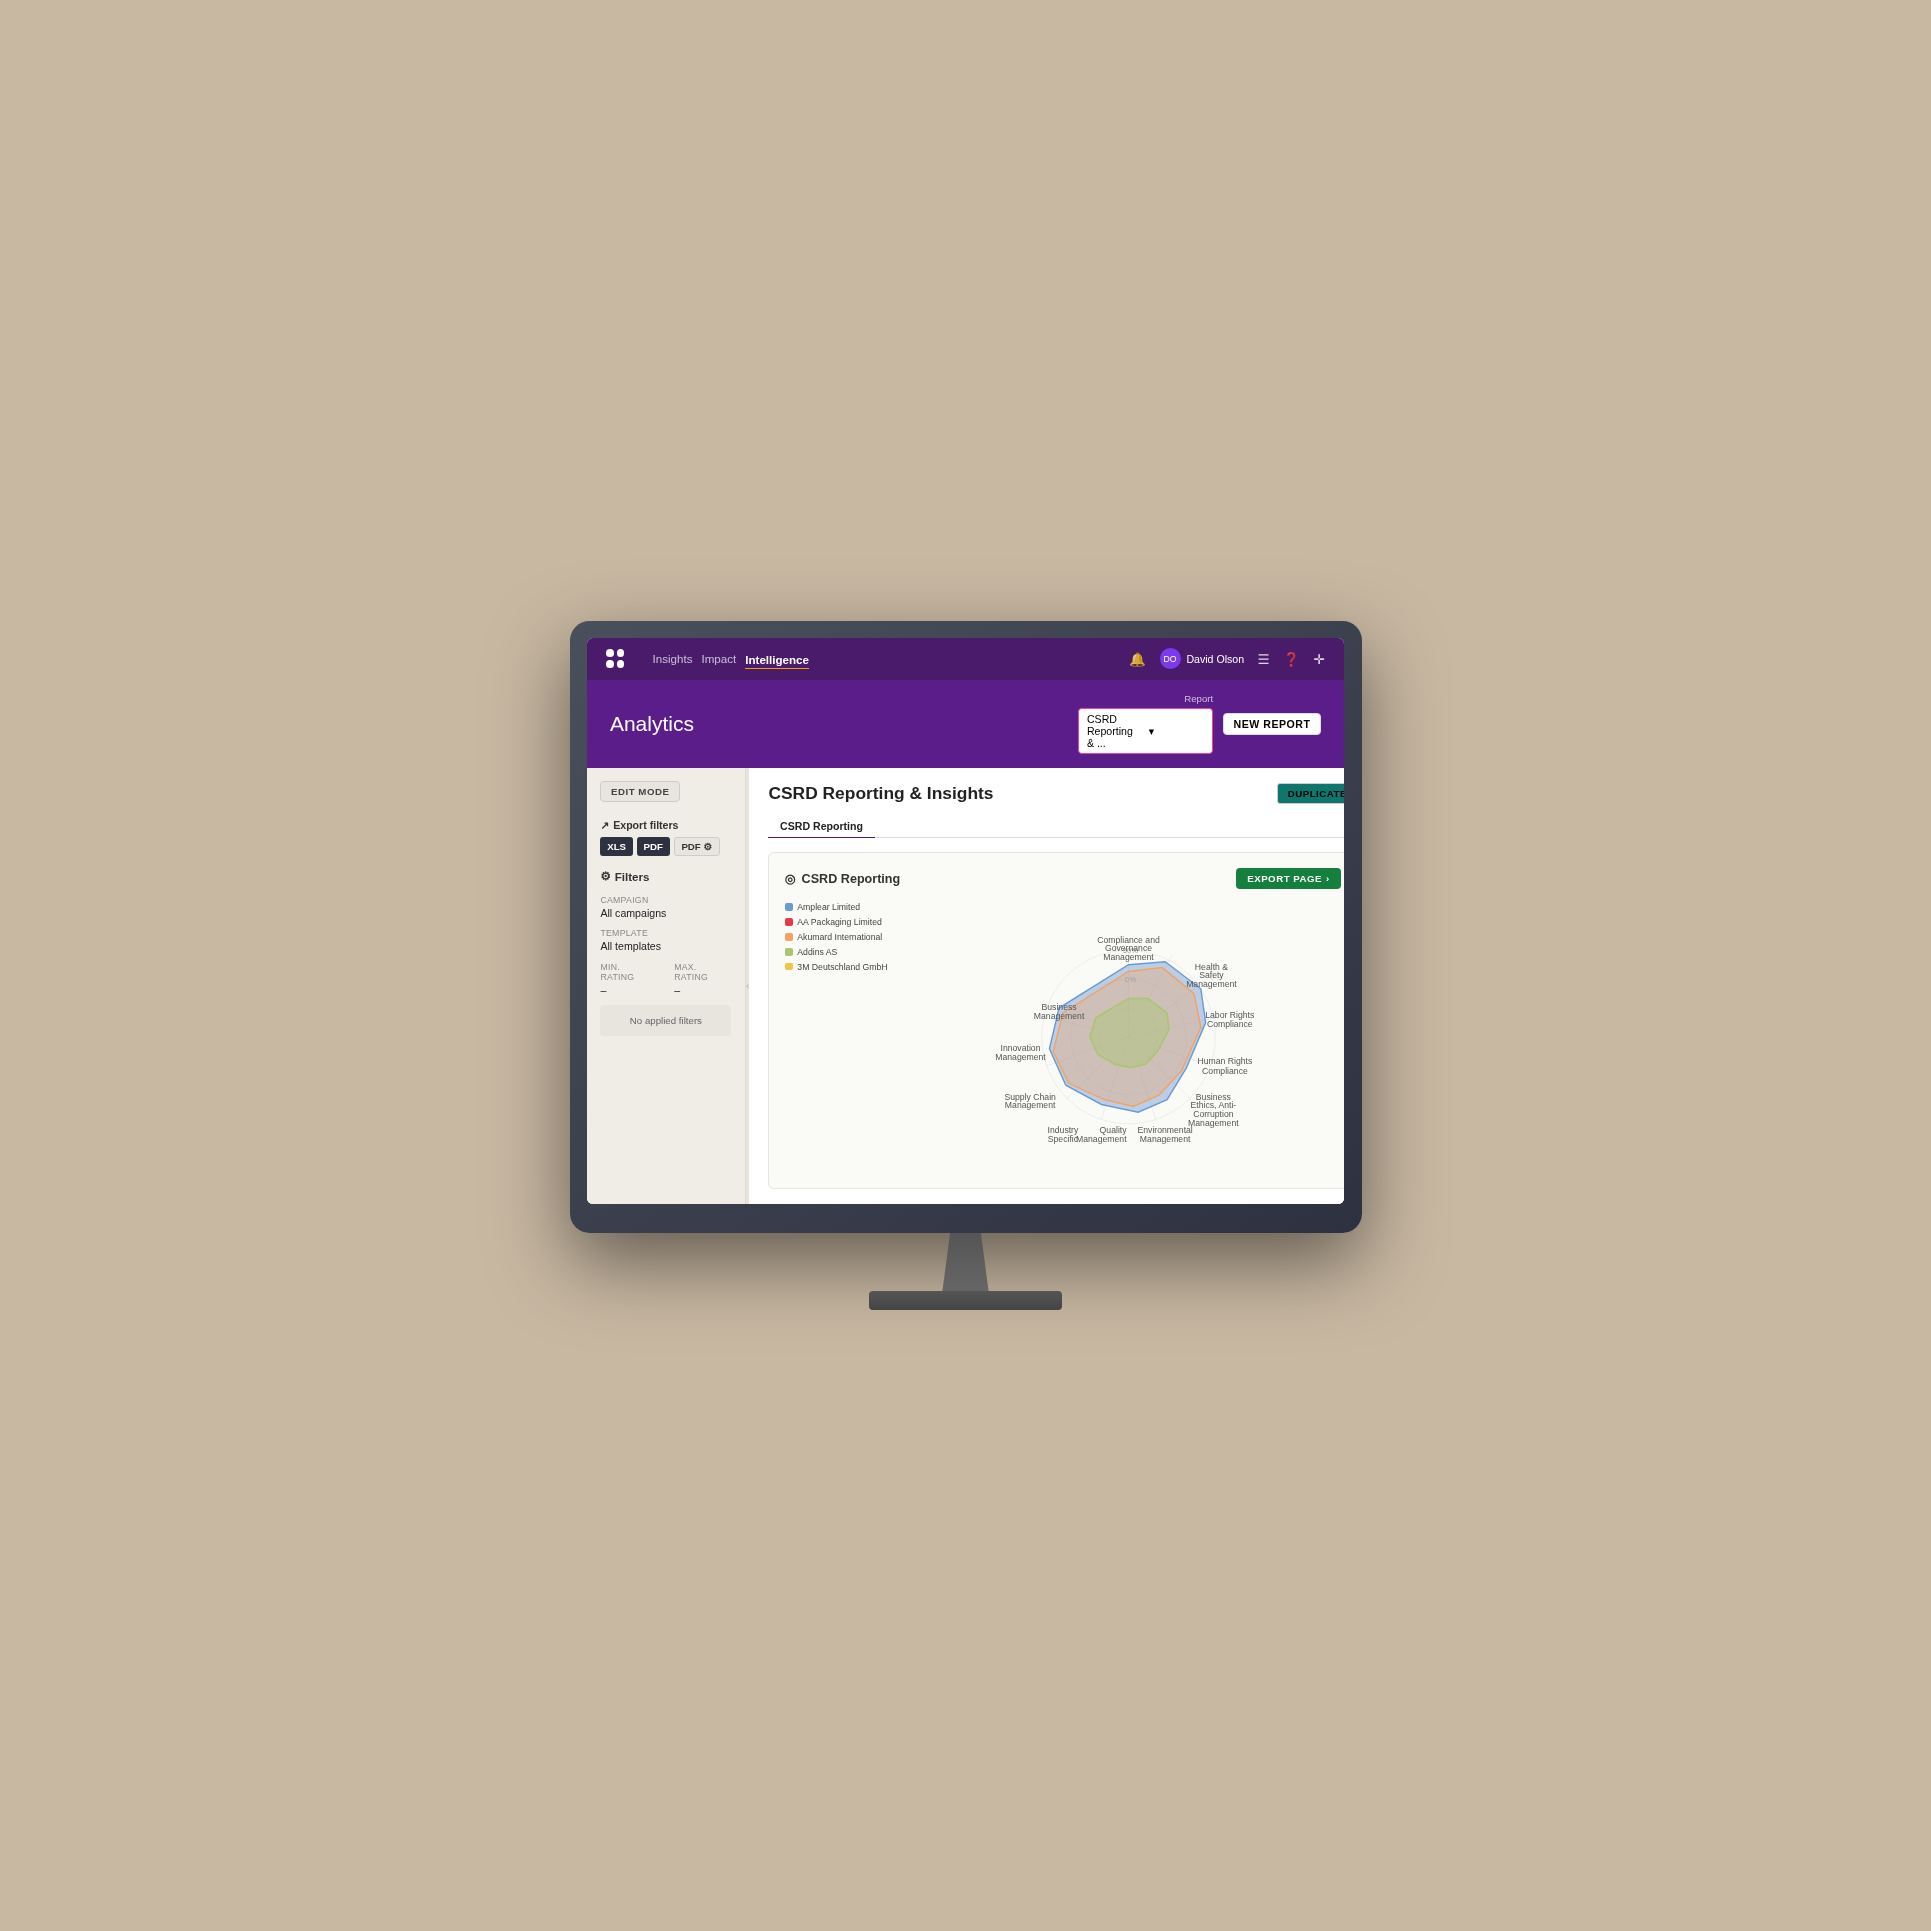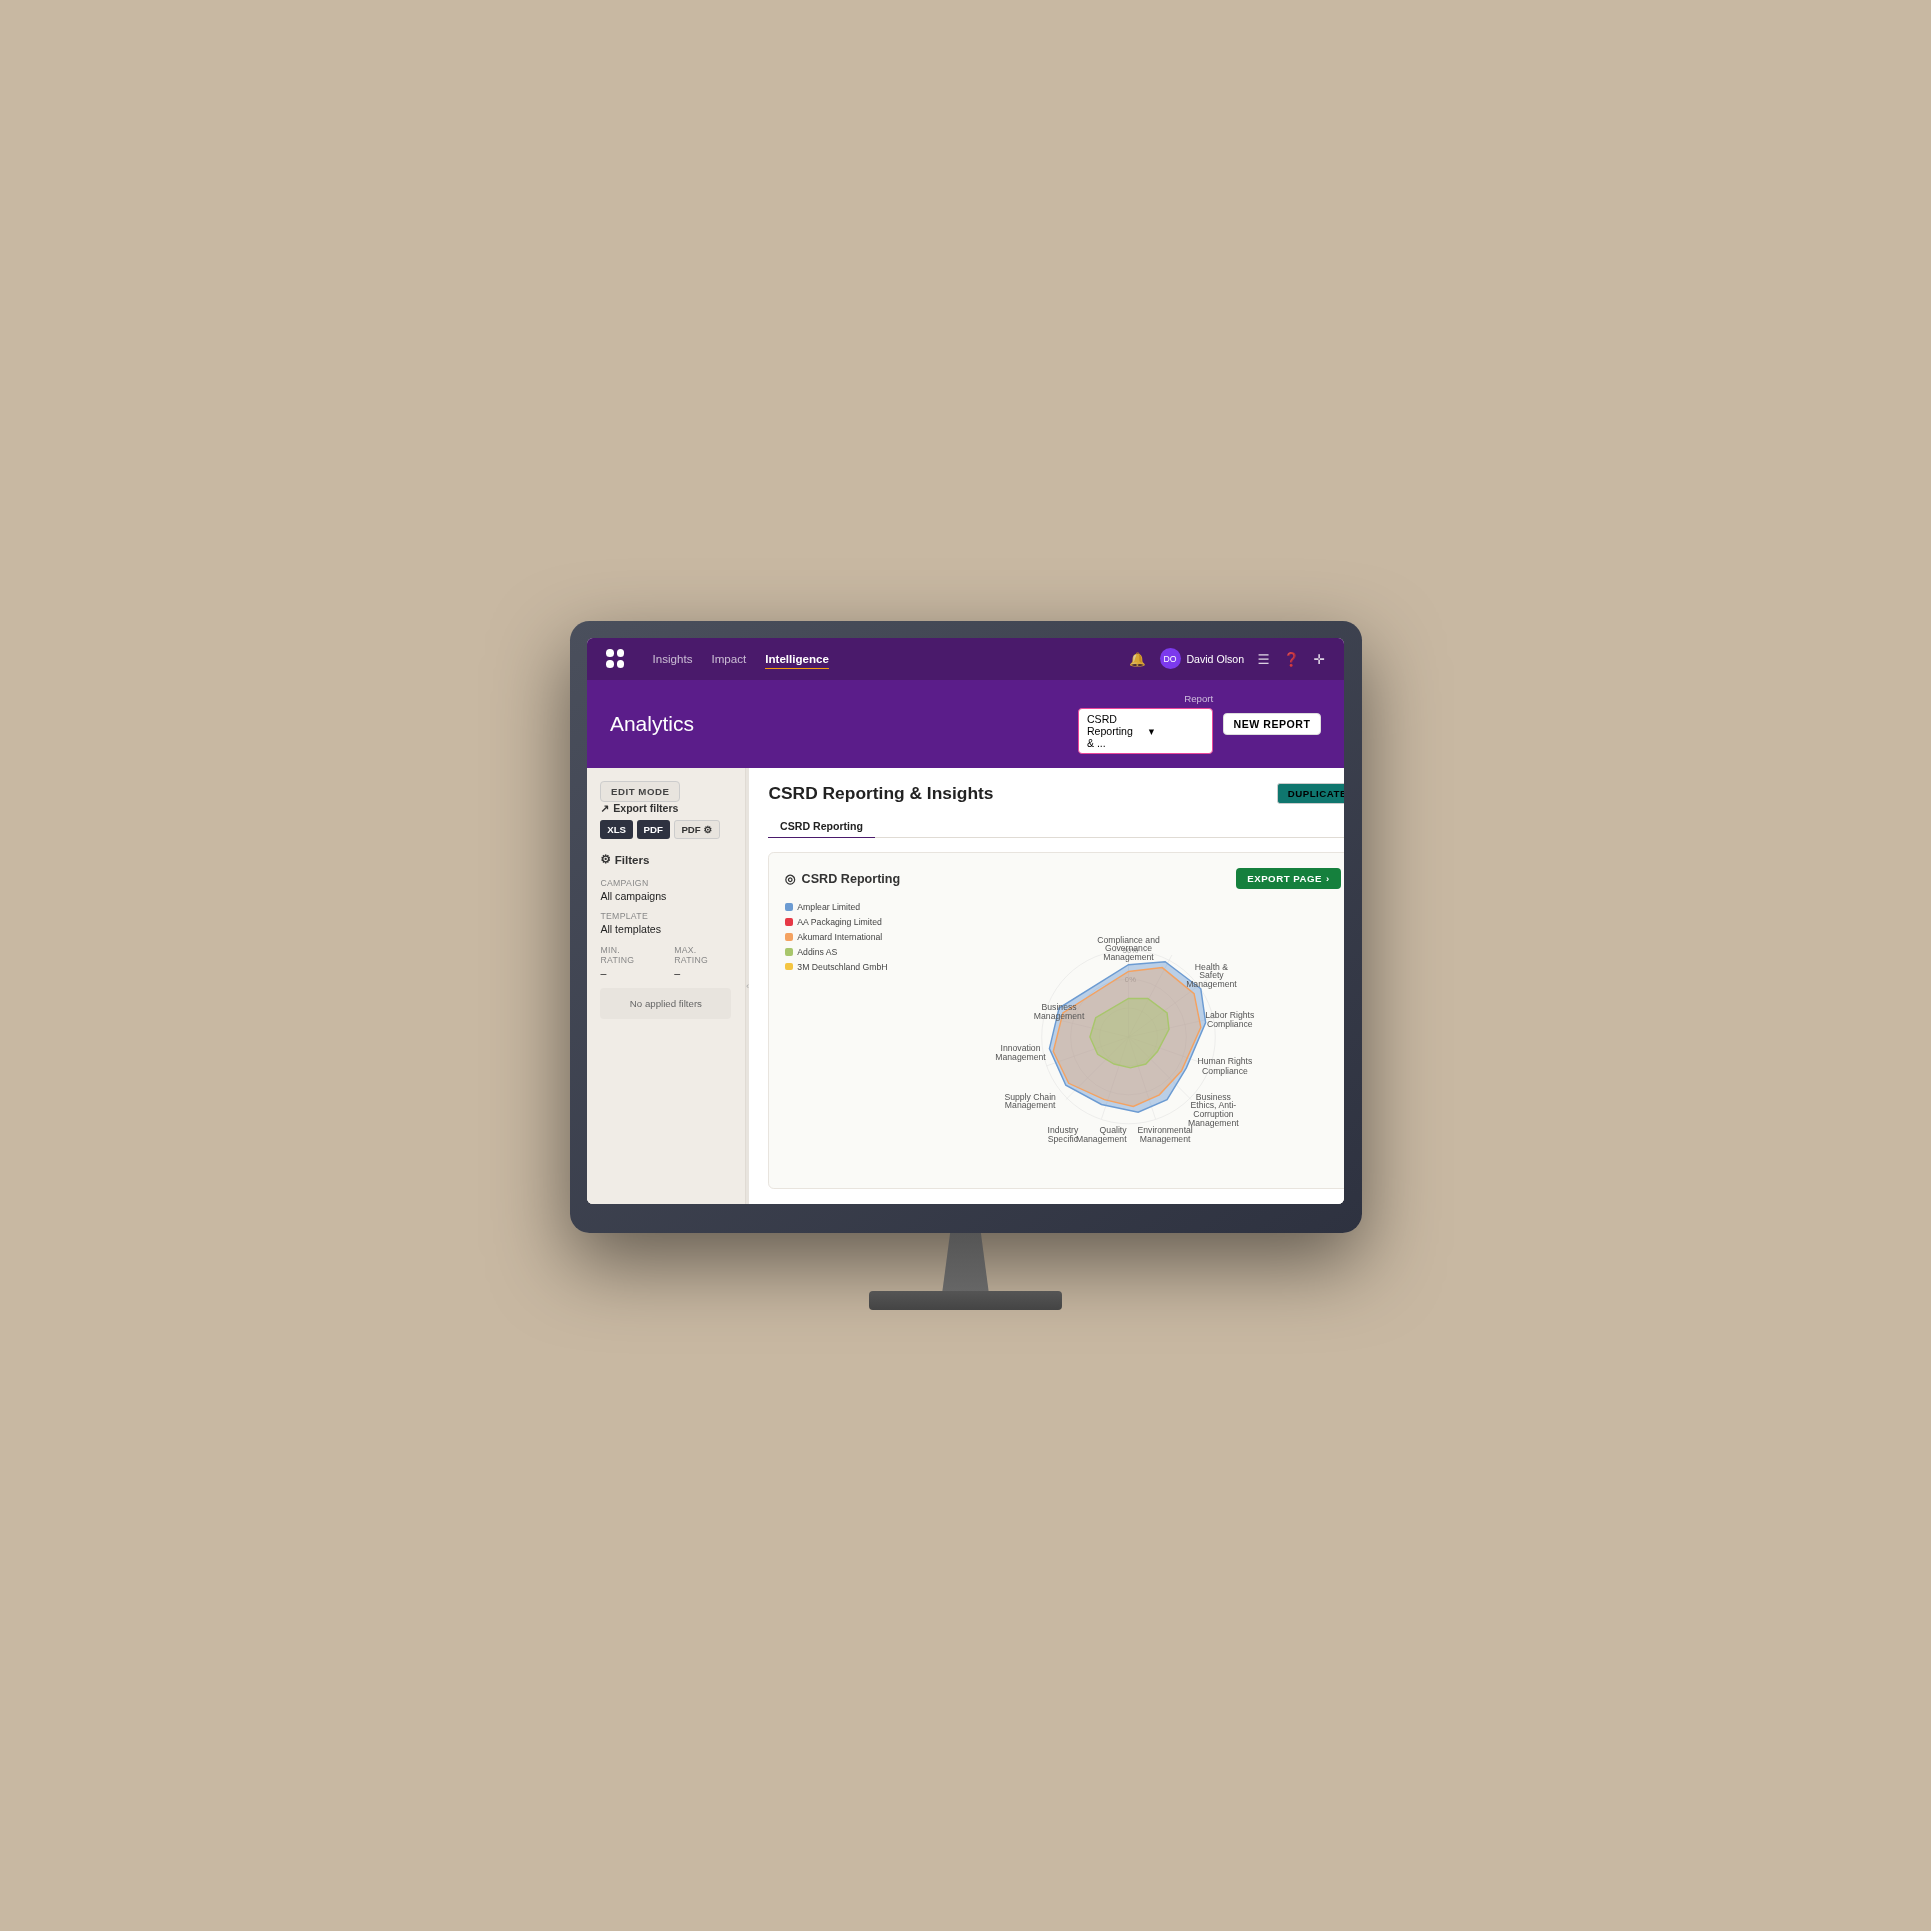--- a/index.html
+++ b/index.html
@@ -49,22 +49,23 @@
       margin-right: 7.7px;
     }
     .logo-dot {
       width: 7.7px;
       height: 7.7px;
       background: white;
       border-radius: 50%;
     }
     .nav-links {
       display: flex;
-      gap: 19px;
+      gap: 9px;
       flex: 1;
+      align-items: center;
     }
     .nav-link {
       color: rgba(255,255,255,0.7);
       font-size: 11.6px;
       cursor: pointer;
       padding: 3.9px 0;
       text-decoration: none;
     }
     .nav-link.active {
       color: white;
@@ -162,21 +163,21 @@
     .edit-mode-btn {
       background: #e8e4de;
       border: 1px solid #ccc;
       border-radius: 3.9px;
       padding: 3.9px 9.7px;
       font-size: 9.7px;
       font-weight: 600;
       letter-spacing: 0.5px;
       color: #444;
       cursor: pointer;
-      margin-bottom: 0;
+      margin-bottom: 17px;
       display: inline-block;
     }
     .export-section {
       margin-bottom: 13.5px;
     }
     .export-title {
       font-size: 10.6px;
       font-weight: 600;
       color: #333;
       margin-bottom: 5.8px;

